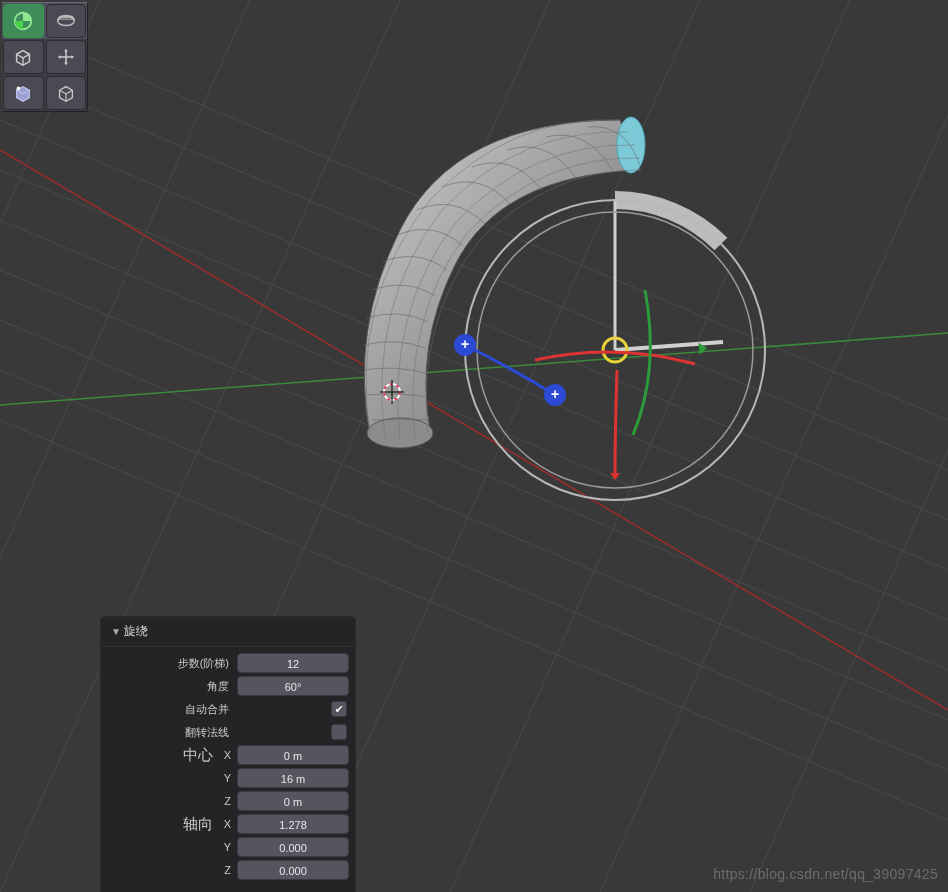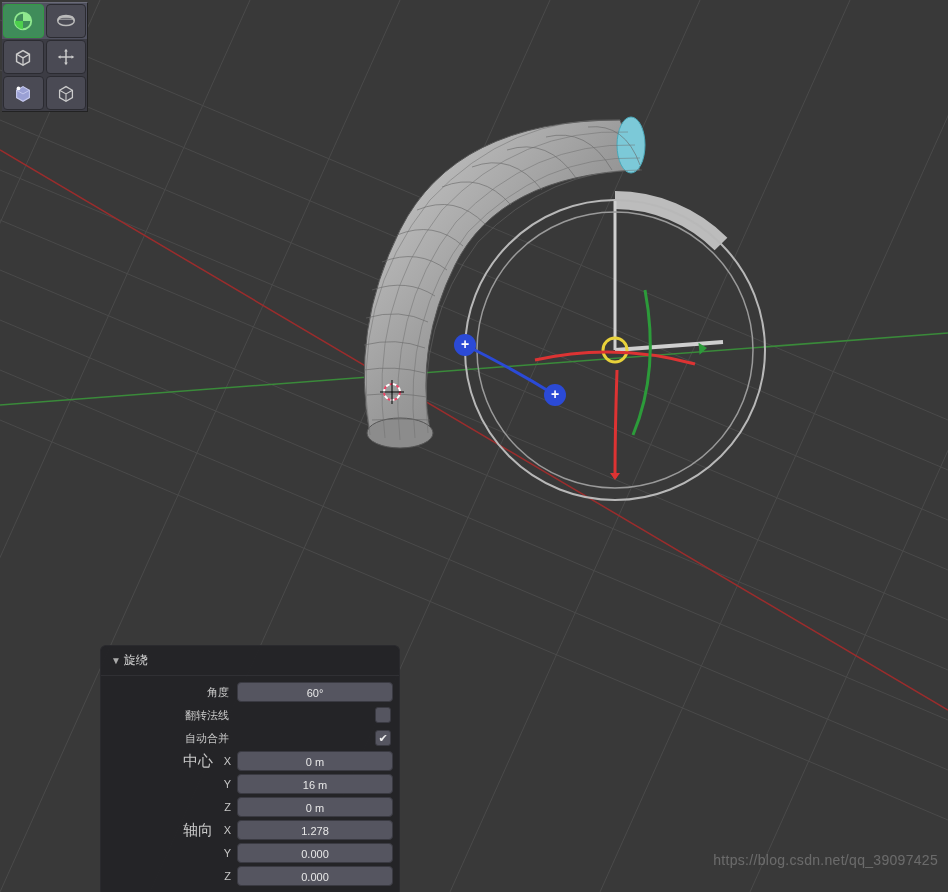--- a/index.html
+++ b/index.html
@@ -31,25 +31,26 @@
     display: flex; align-items: center; justify-content: center;
     cursor: pointer;
   }
   .tool-btn.active { background: #5a8583; border-color: #394; }
   .tool-btn.active:first-child { background:#3f8c5a; }
   .tool-btn svg { width: 22px; height: 22px; }
 
   
   .op-panel {
     position: absolute; left: 100px; bottom: 0;
-    width: 300px;
+    width: 256px;
     background: rgba(35,35,38,0.96);
     border: 1px solid #2a2a2e; border-bottom: none;
     border-radius: 6px 6px 0 0;
     color: #d7d7d7;
+    padding-bottom: 6px;
   }
   .op-header {
     padding: 6px 10px; font-size: 12px; cursor: pointer;
     border-bottom: 1px solid #303034;
   }
   .op-header::before { content: "▼ "; font-size: 10px; color: #aaa; }
   .op-body { padding: 4px 6px 4px 6px; }
   .prop-row { display: flex; align-items: center; height: 22px; margin: 1px 0; }
   .prop-label { width: 130px; text-align: right; padding-right: 8px; font-size: 11px; color:#c8c8c8;}
   .prop-field {
@@ -62,21 +63,21 @@
     width: 16px; height: 16px; margin-left: auto; margin-right: 2px;
     background: #555560; border: 1px solid #3a3a42; border-radius: 3px;
     display:flex; align-items:center; justify-content:center;
     cursor: pointer;
   }
   .prop-check.checked::after { content:"✔"; font-size:11px; color:#eee; }
   .sub-label { width: 20px; text-align: right; padding-right: 6px; font-size:11px; color:#c8c8c8;}
   .group-label { width:110px; text-align:right; padding-right:4px; font-size:15px; color:#c8c8c8;}
 
   .watermark {
-    position:absolute; right:10px; bottom:24px;
+    position:absolute; right:10px; bottom:10px;
     color: rgba(255,255,255,0.25); font-size:14px; letter-spacing:0.3px;
     pointer-events:none;
   }
 </style>
 </head>
 <body>
 
 <div class="viewport">
   <svg class="scene" viewBox="0 0 948 892">
 
@@ -236,30 +237,34 @@
     </div>
   </div>
 </div>
 
 <div class="op-panel">
   <div class="op-header">
     <span>旋绕</span>
   </div>
   <div class="op-body">
     <div class="prop-row">
+      <div class="prop-label">步数(阶梯)</div>
+      <div class="prop-field">12</div>
+    </div>
+    <div class="prop-row">
       <div class="prop-label">角度</div>
       <div class="prop-field">60°</div>
     </div>
     <div class="prop-row">
+      <div class="prop-label">自动合并</div>
+      <div class="prop-check checked"></div>
+    </div>
+    <div class="prop-row">
       <div class="prop-label">翻转法线</div>
       <div class="prop-check"></div>
-    </div>
-    <div class="prop-row">
-      <div class="prop-label">自动合并</div>
-      <div class="prop-check checked"></div>
     </div>
 
     <div class="prop-row">
       <div class="group-label">中心</div>
       <div class="sub-label">X</div>
       <div class="prop-field">0 m</div>
     </div>
     <div class="prop-row">
       <div class="group-label"></div>
       <div class="sub-label">Y</div>

